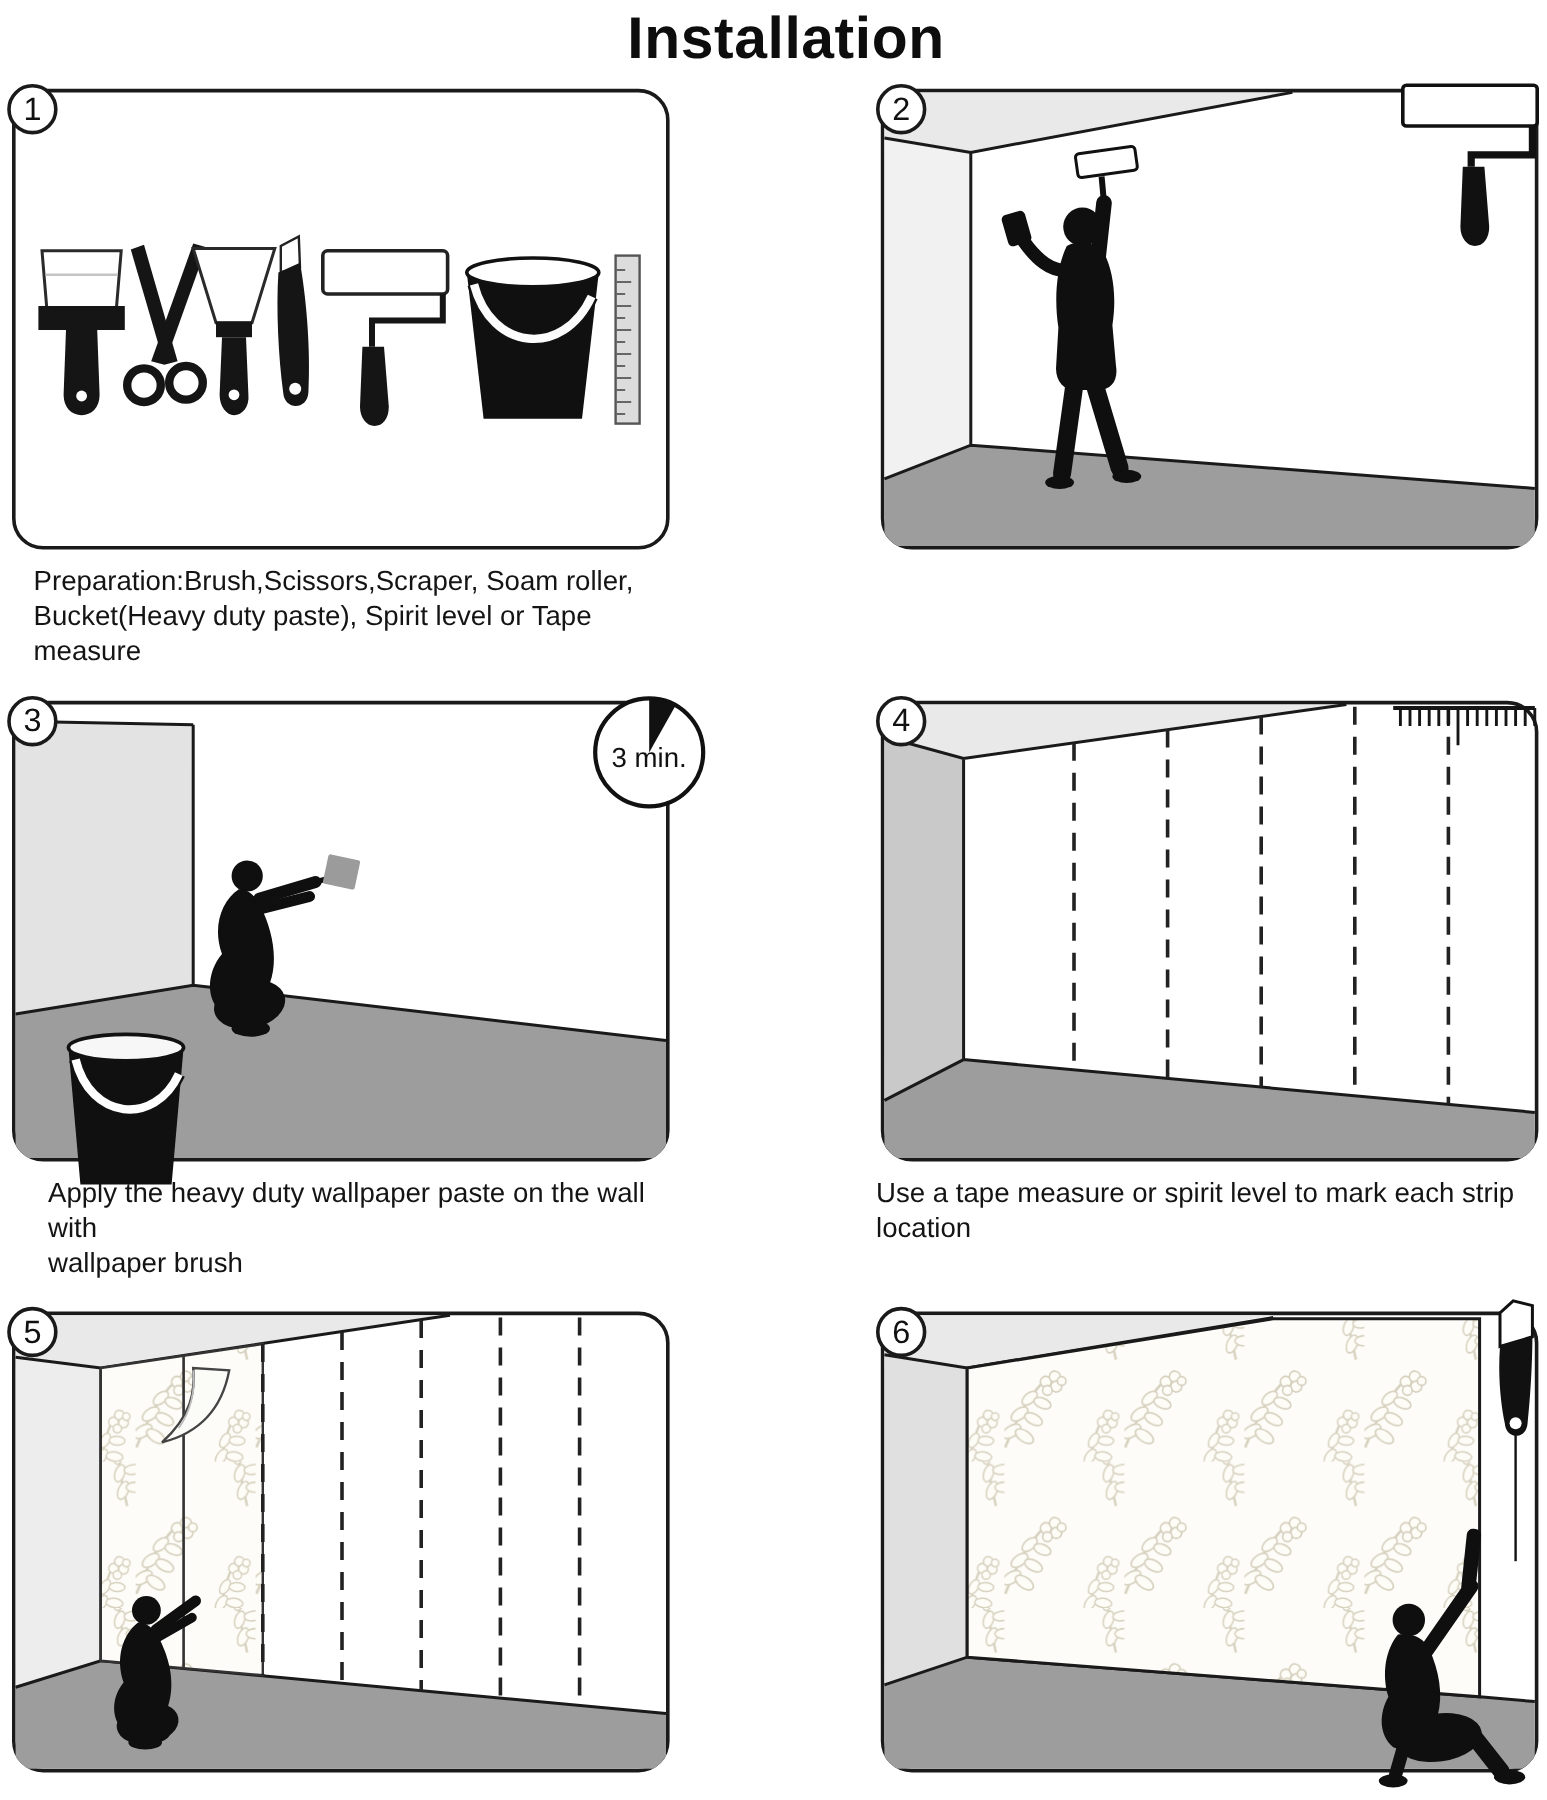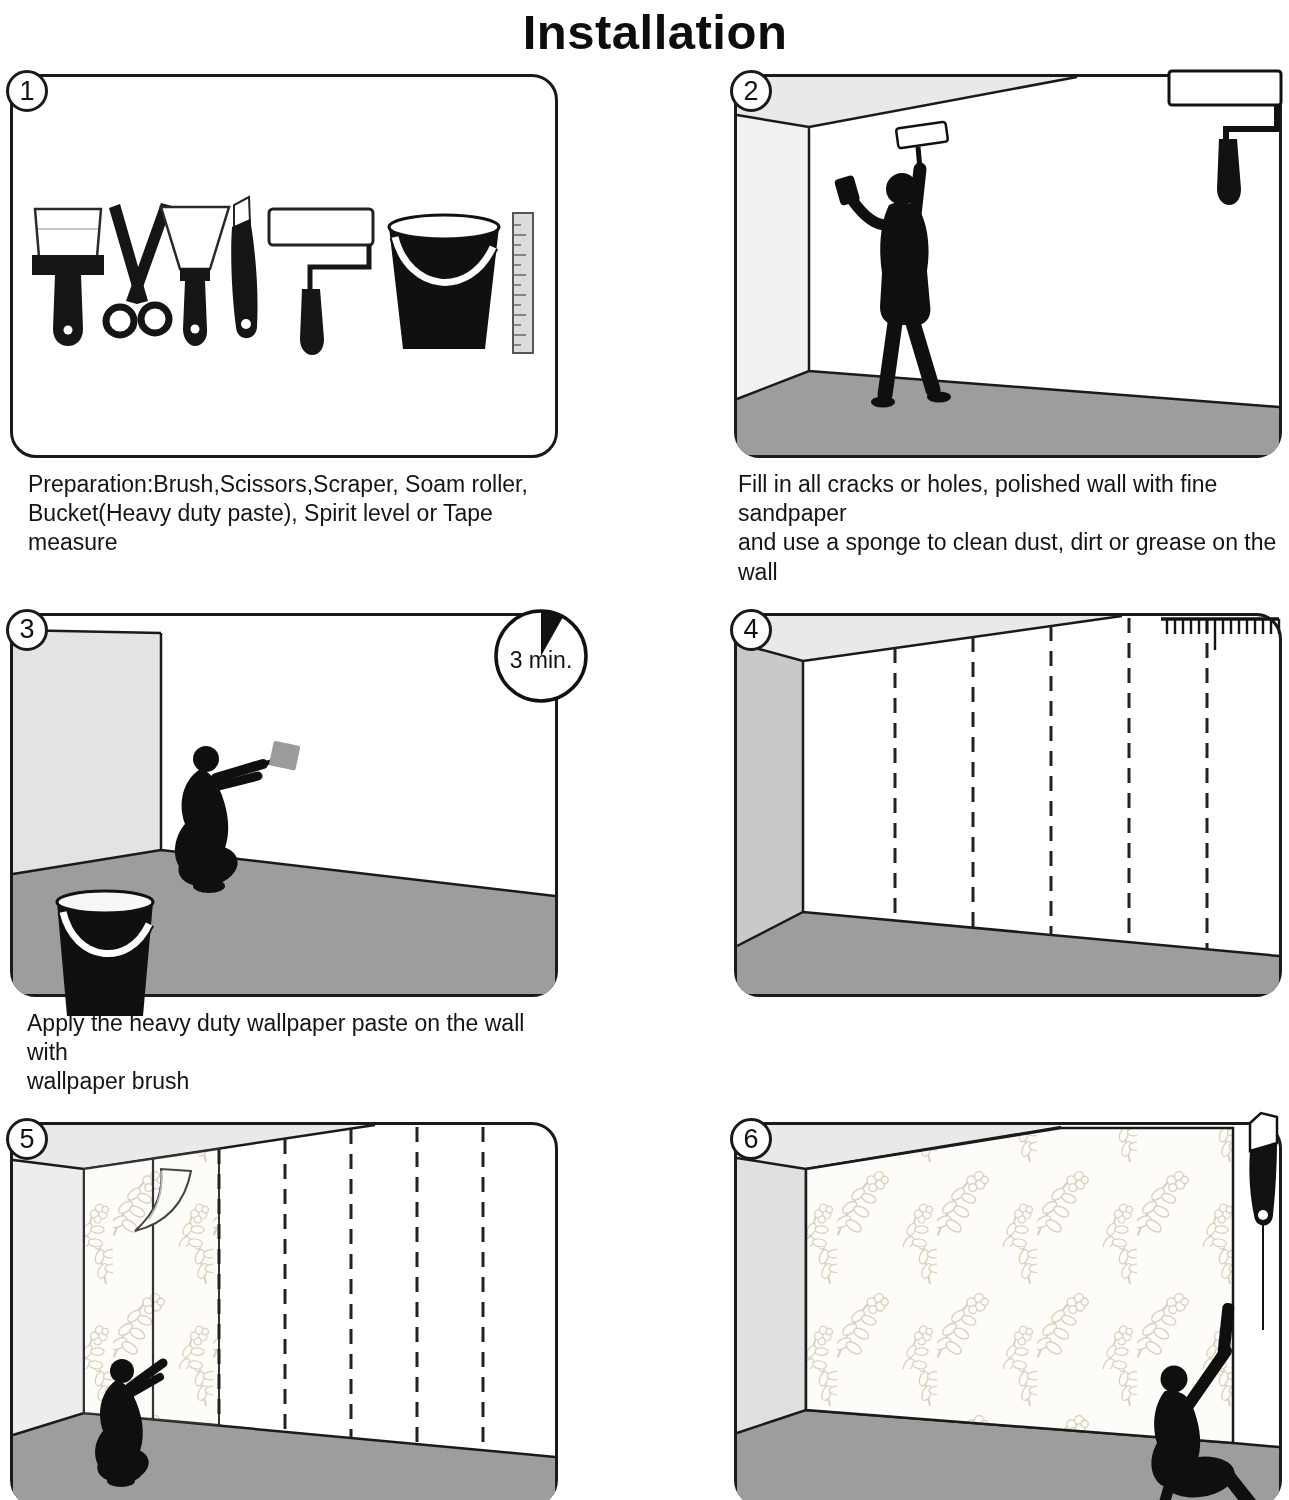--- a/index.html
+++ b/index.html
@@ -6,21 +6,21 @@
   body{width:1289px;height:1500px;font-family:"Liberation Sans", sans-serif;color:#141414;overflow:hidden;}
   h1{ text-align:center; font-size:49px; font-weight:bold; margin:4px 0 14px 0; letter-spacing:0.5px; color:#0d0d0d;padding-left:21px;}
   .grid{display:grid;grid-template-columns:548px 548px;justify-content:space-between;padding:0 7px 0 10px;row-gap:26px;}
   .cell{position:relative;}
   .panel{position:relative;width:548px;height:384px;border:3px solid #1a1a1a;border-radius:26px;background:#ffffff;box-sizing:border-box;}
   .panel svg{position:absolute;left:0;top:0;overflow:visible;display:block;}
   .badge{position:absolute;top:-7px;left:-7px;width:42px;height:42px;border-radius:50%;background:#ffffff;border:3px solid #1a1a1a;box-sizing:border-box;display:flex;align-items:center;justify-content:center;font-size:27px;color:#111;z-index:5;}
   .caption{white-space:pre-line;font-size:23px;line-height:1.27;margin:12px 0 0 0;color:#141414;}
   .cap-a{margin-left:18px;}
   .cap-b{margin-left:4px;}
-  .cap-c{margin-left:17px;}
+  .cap-c{margin-left:30px;}
   .cap-d{margin-left:-4px;}
   .cap-e{margin-left:8px;text-indent:30px;}
   .cap-f{margin-left:-12px;}
 </style>
 </head>
 <body>
 
 <h1>Installation</h1>
 
 <div class="grid">
@@ -107,22 +107,20 @@
         <g>
           <rect x="432" y="-6" width="112" height="34" rx="3" fill="#ffffff" stroke="#111111" stroke-width="3"></rect>
           <path d="M540,28 L540,52 L489,52 L489,62" fill="none" stroke="#111111" stroke-width="6"></path>
           <path d="M482,62 L480,112 C480,122 486,128 492,128 C499,128 504,122 504,112 L500,62 Z" fill="#111111"></path>
         </g>
       </svg>
       <div class="badge">
           <span>2</span>
         </div>
     </div>
-    <p class="caption cap-b">Fill in all cracks or holes, polished wall with fine sandpaper
-and use a sponge to clean dust, dirt or grease on the wall</p>
   </div>
 
   <div class="cell">
     <div class="panel">
       <svg width="542" height="378" viewBox="0 0 542 378">
         <defs>
             <clipPath id="r3">
               <rect x="-3" y="-3" width="548" height="384" rx="26"></rect>
             </clipPath>
           </defs>
@@ -184,20 +182,21 @@
         </g>
         <g stroke="#151515">
           <path d="M424,3 L542,3" stroke-width="3.5"></path>
           <path d="M430,3 v15 M438,3 v15 M446,3 v15 M454,3 v15 M462,3 v15 M470,3 v15 M478,3 v31 M486,3 v15 M494,3 v15 M502,3 v15 M510,3 v15 M518,3 v15 M526,3 v15 M534,3 v15 M542,3 v15" stroke-width="2.4"></path>
         </g>
       </svg>
       <div class="badge">
           <span>4</span>
         </div>
     </div>
+    <p class="caption cap-d">Use a tape measure or spirit level to mark each strip location</p>
   </div>
 
   <div class="cell">
     <div class="panel">
       <svg width="542" height="378" viewBox="0 0 542 378">
         <defs>
           <clipPath id="r5">
               <rect x="-3" y="-3" width="548" height="384" rx="26"></rect>
             </clipPath>
           <g id="sprig5" stroke="#d7d1bf" stroke-width="1.4" fill="#fdfcf6">

